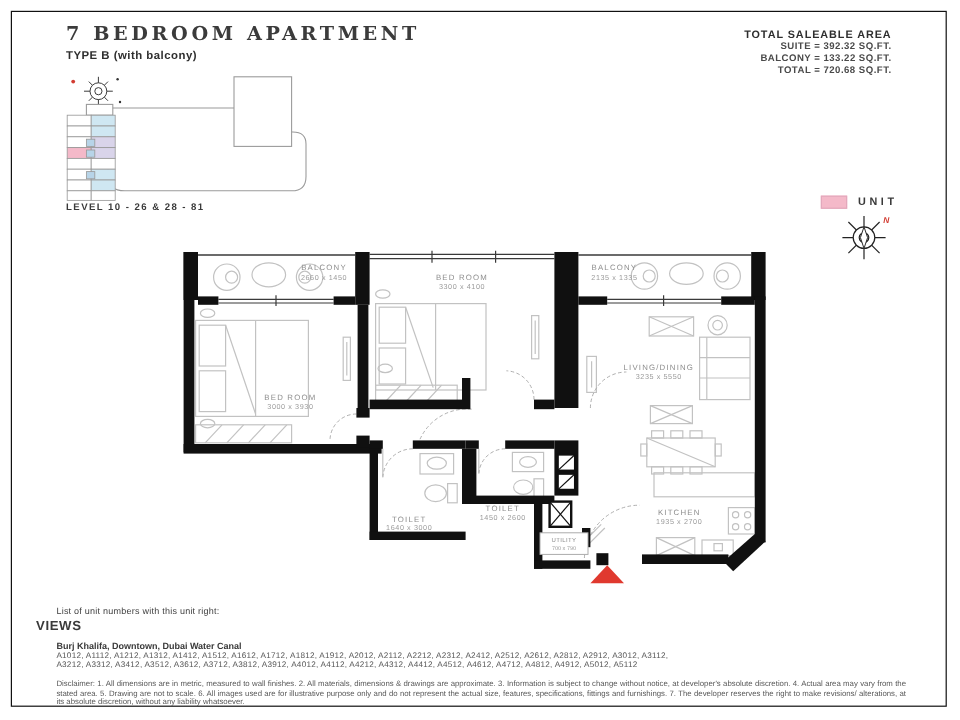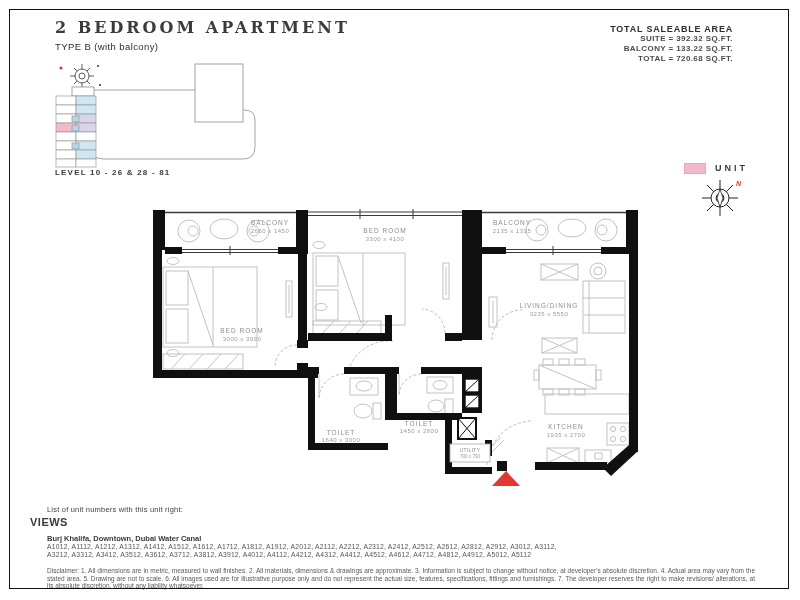--- a/index.html
+++ b/index.html
@@ -3,21 +3,21 @@
 <meta charset="utf-8">
 <style>
   html,body{margin:0;padding:0;}
   body{width:800px;height:600px;position:relative;background:#ffffff;
        font-family:"Liberation Sans",sans-serif;color:#3a3a3a;overflow:hidden;}
   .page-border{position:absolute;left:9px;top:9px;width:780px;height:580px;
        border:1.5px solid #111;box-sizing:border-box;}
   .abs{position:absolute;}
   .title{font-family:"DejaVu Serif","Liberation Serif",serif;font-size:16px;
        letter-spacing:3px;color:#3b3b3b;font-weight:600;}
-  .subtitle{font-size:9.5px;font-weight:normal;letter-spacing:.4px;color:#2e2e2e;}
+  .subtitle{font-size:9.5px;font-weight:bold;letter-spacing:.4px;color:#2e2e2e;}
   .area-block{text-align:right;line-height:10px;}
   .area-head{font-size:9px;font-weight:bold;letter-spacing:.8px;color:#2e2e2e;}
   .area-line{font-size:8px;font-weight:bold;letter-spacing:.4px;color:#4a4a4a;}
   .level-label{font-size:8px;font-weight:bold;letter-spacing:1.2px;color:#3a3a3a;}
   .legend-unit{display:flex;gap:9px;}
   .legend-swatch{width:20px;height:9px;border:1px solid #e3a8bc;}
   .legend-text{font-size:9px;font-weight:bold;letter-spacing:3px;color:#3a3a3a;}
   .foot-small{font-size:7.5px;color:#3f3f3f;letter-spacing:.2px;}
   .views-head{font-size:11px;font-weight:bold;letter-spacing:.5px;color:#3a3a3a;}
   .views-line{font-size:7.5px;font-weight:bold;color:#3a3a3a;}
@@ -27,24 +27,24 @@
   .room-name{font-size:6.5px;letter-spacing:1px;fill:#8d8d8d;}
   .room-dims{font-size:6px;letter-spacing:.5px;fill:#9b9b9b;}
   .room-name-sm{font-size:5px;letter-spacing:.3px;fill:#8d8d8d;}
   .room-dims-sm{font-size:4.6px;fill:#9b9b9b;}
 </style>
 </head>
 <body>
 
 <div class="page-border"></div>
 
-<div class="abs title" style="left:55px;top:18px;">2 BEDROOM APARTMENT</div>
+<div class="abs title" style="left:55px;top:18px;">7 BEDROOM APARTMENT</div>
 <div class="abs subtitle" style="left:55px;top:41px;">TYPE B (with balcony)</div>
 
-<div class="abs area-block" style="right:67px;top:24px;">
+<div class="abs area-block" style="right:57px;top:24px;">
   <div class="area-head">TOTAL SALEABLE AREA</div>
   <div class="area-line">SUITE = 392.32 SQ.FT.</div>
   <div class="area-line">BALCONY = 133.22 SQ.FT.</div>
   <div class="area-line">TOTAL = 720.68 SQ.FT.</div>
 </div>
 
 <svg class="abs" style="left:48px;top:58px;" width="215" height="110" viewBox="0 0 215 110">
 
   <g stroke="#333" stroke-width="0.8" fill="none">
     <line x1="34" y1="6" x2="34" y2="30"></line>

